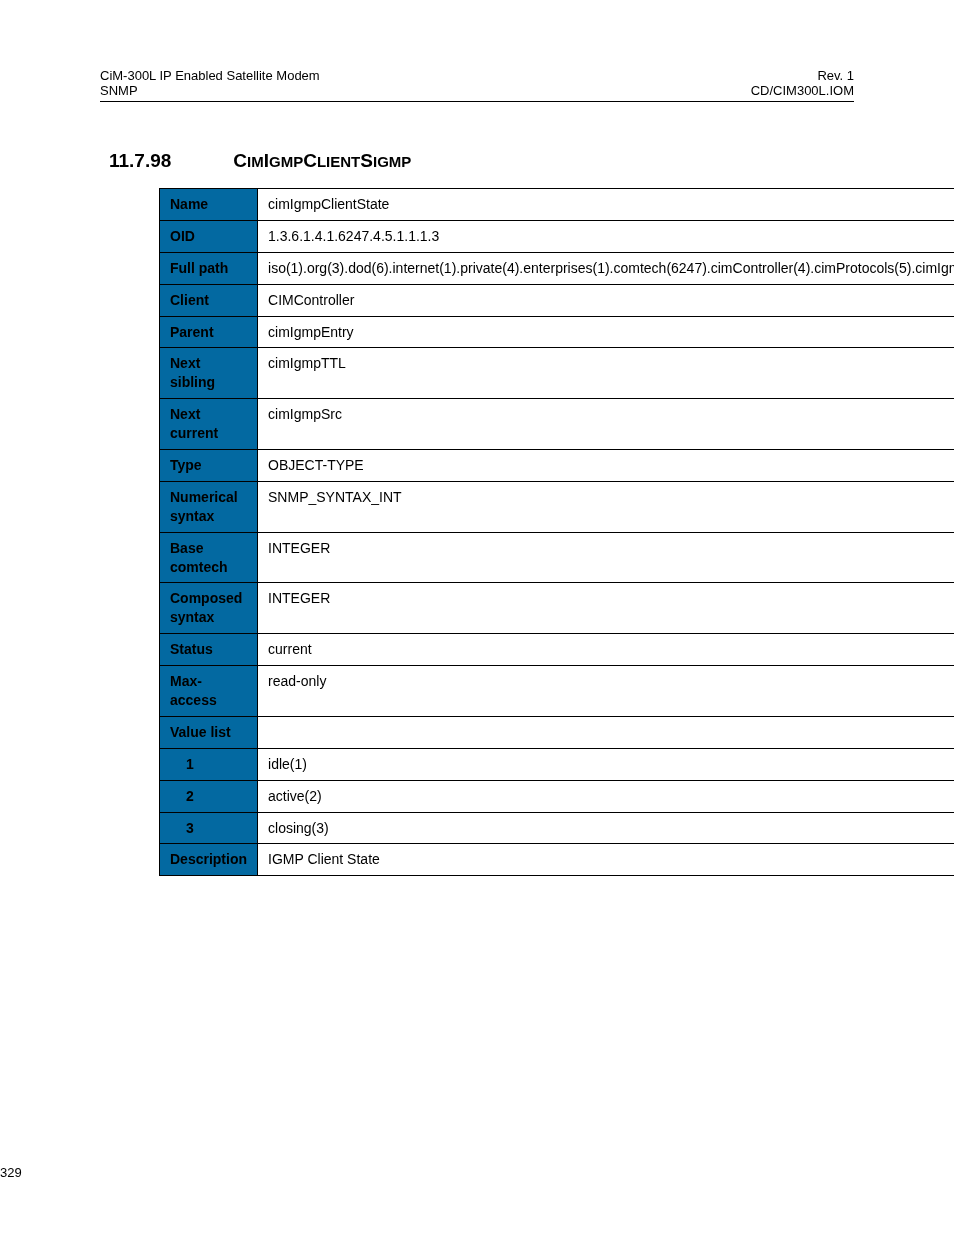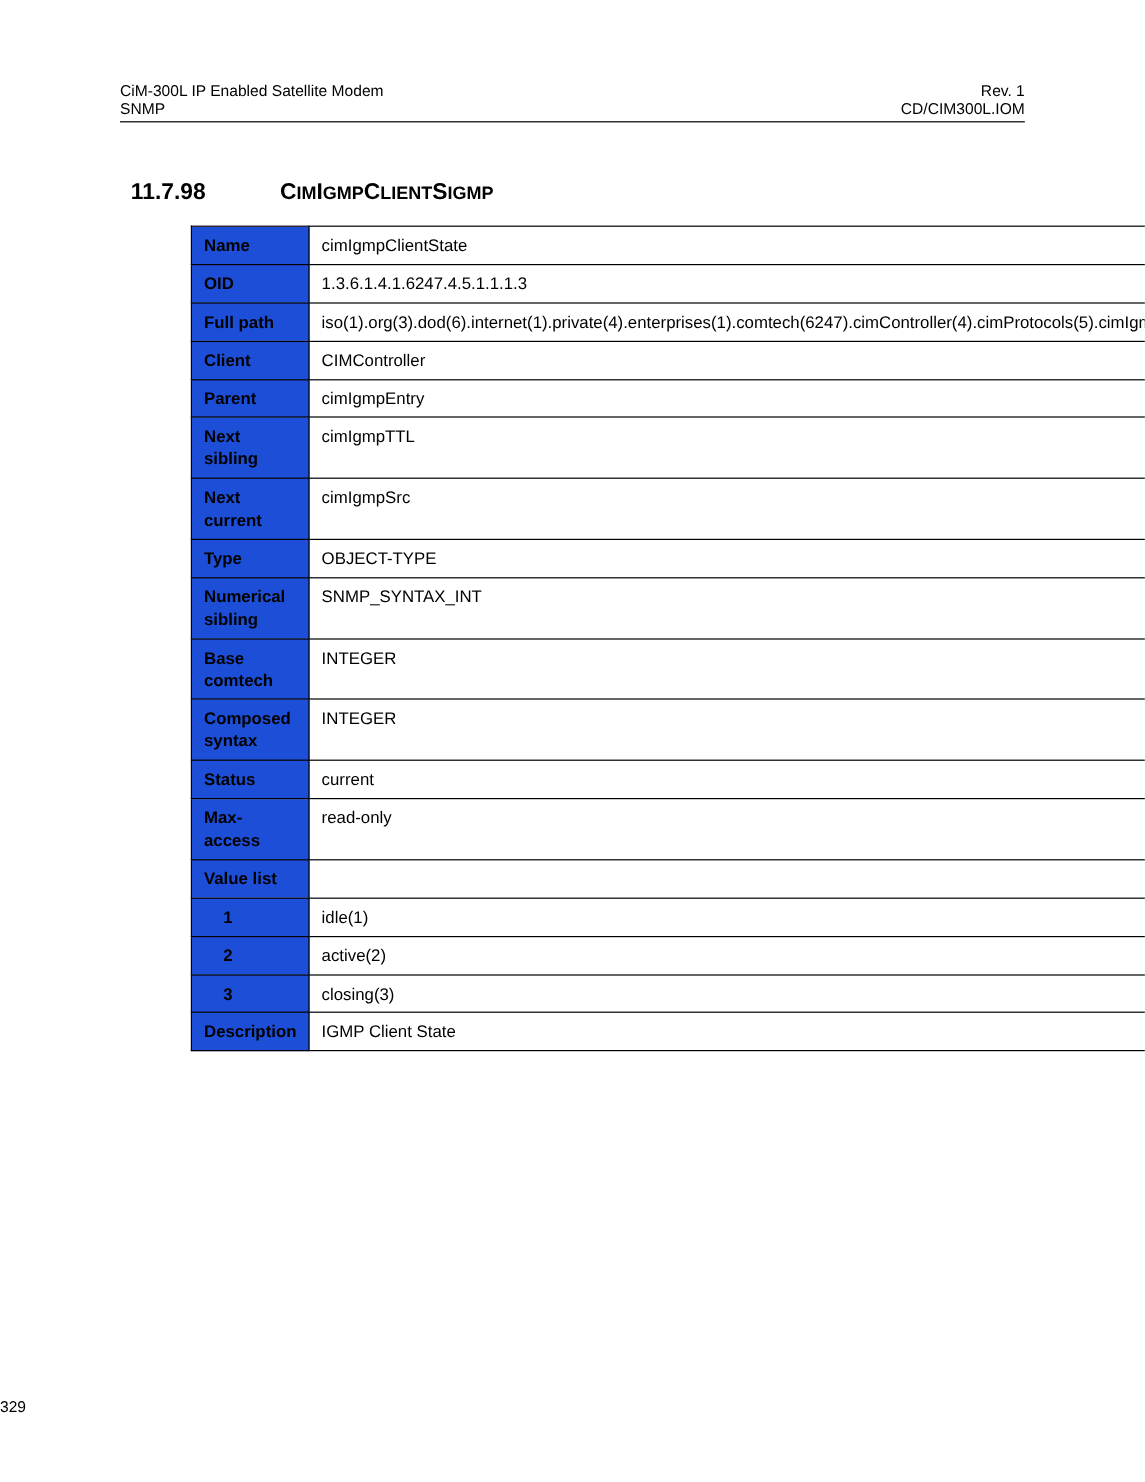--- a/index.html
+++ b/index.html
@@ -56,21 +56,21 @@
       margin-left: 59px;
       font-size: 14px;
     }
     .mib-table td {
       border: 1px solid #000;
       padding: 6px 10px;
       vertical-align: top;
       line-height: 1.35;
     }
     .mib-table td:first-child {
-      background: #1d4ed8;
+      background: #0369a1;
       font-weight: bold;
       width: 290px;
     }
     .mib-table td:last-child {
       background: #ffffff;
     }
     .mib-table td.indent {
       padding-left: 26px;
     }
     .page-number {
@@ -129,21 +129,21 @@
         </tr>
         <tr>
           <td>Next current</td>
           <td>cimIgmpSrc</td>
         </tr>
         <tr>
           <td>Type</td>
           <td>OBJECT-TYPE</td>
         </tr>
         <tr>
-          <td>Numerical sibling</td>
+          <td>Numerical syntax</td>
           <td>SNMP_SYNTAX_INT</td>
         </tr>
         <tr>
           <td>Base comtech</td>
           <td>INTEGER</td>
         </tr>
         <tr>
           <td>Composed syntax</td>
           <td>INTEGER</td>
         </tr>

